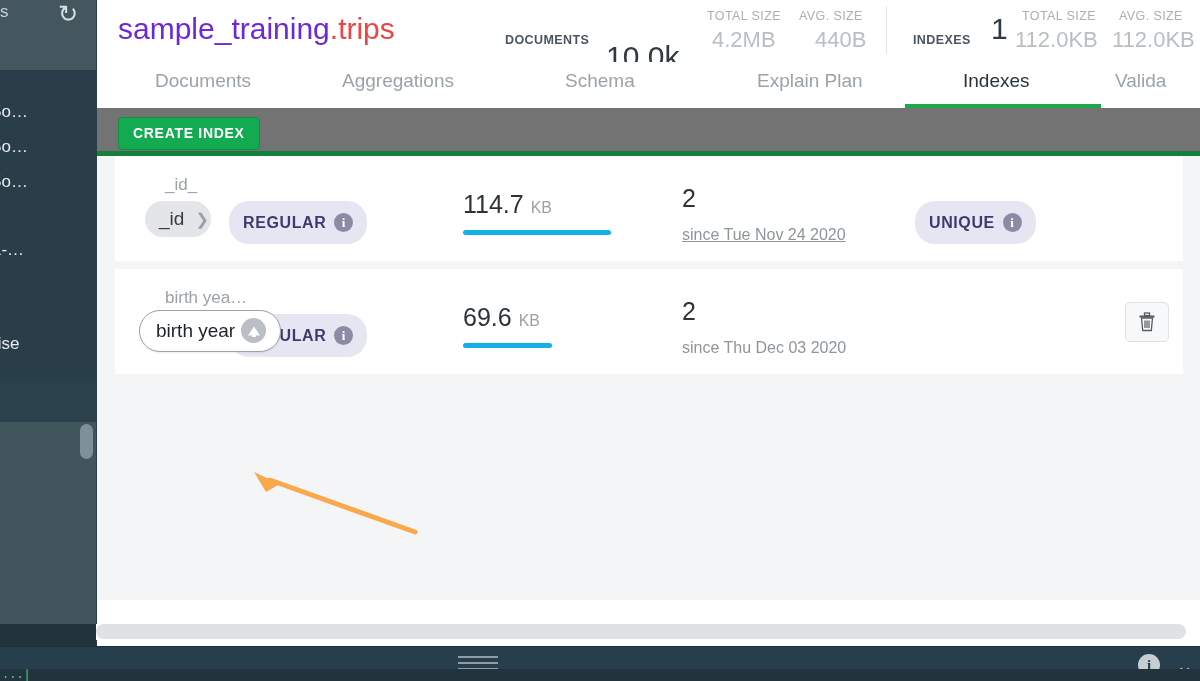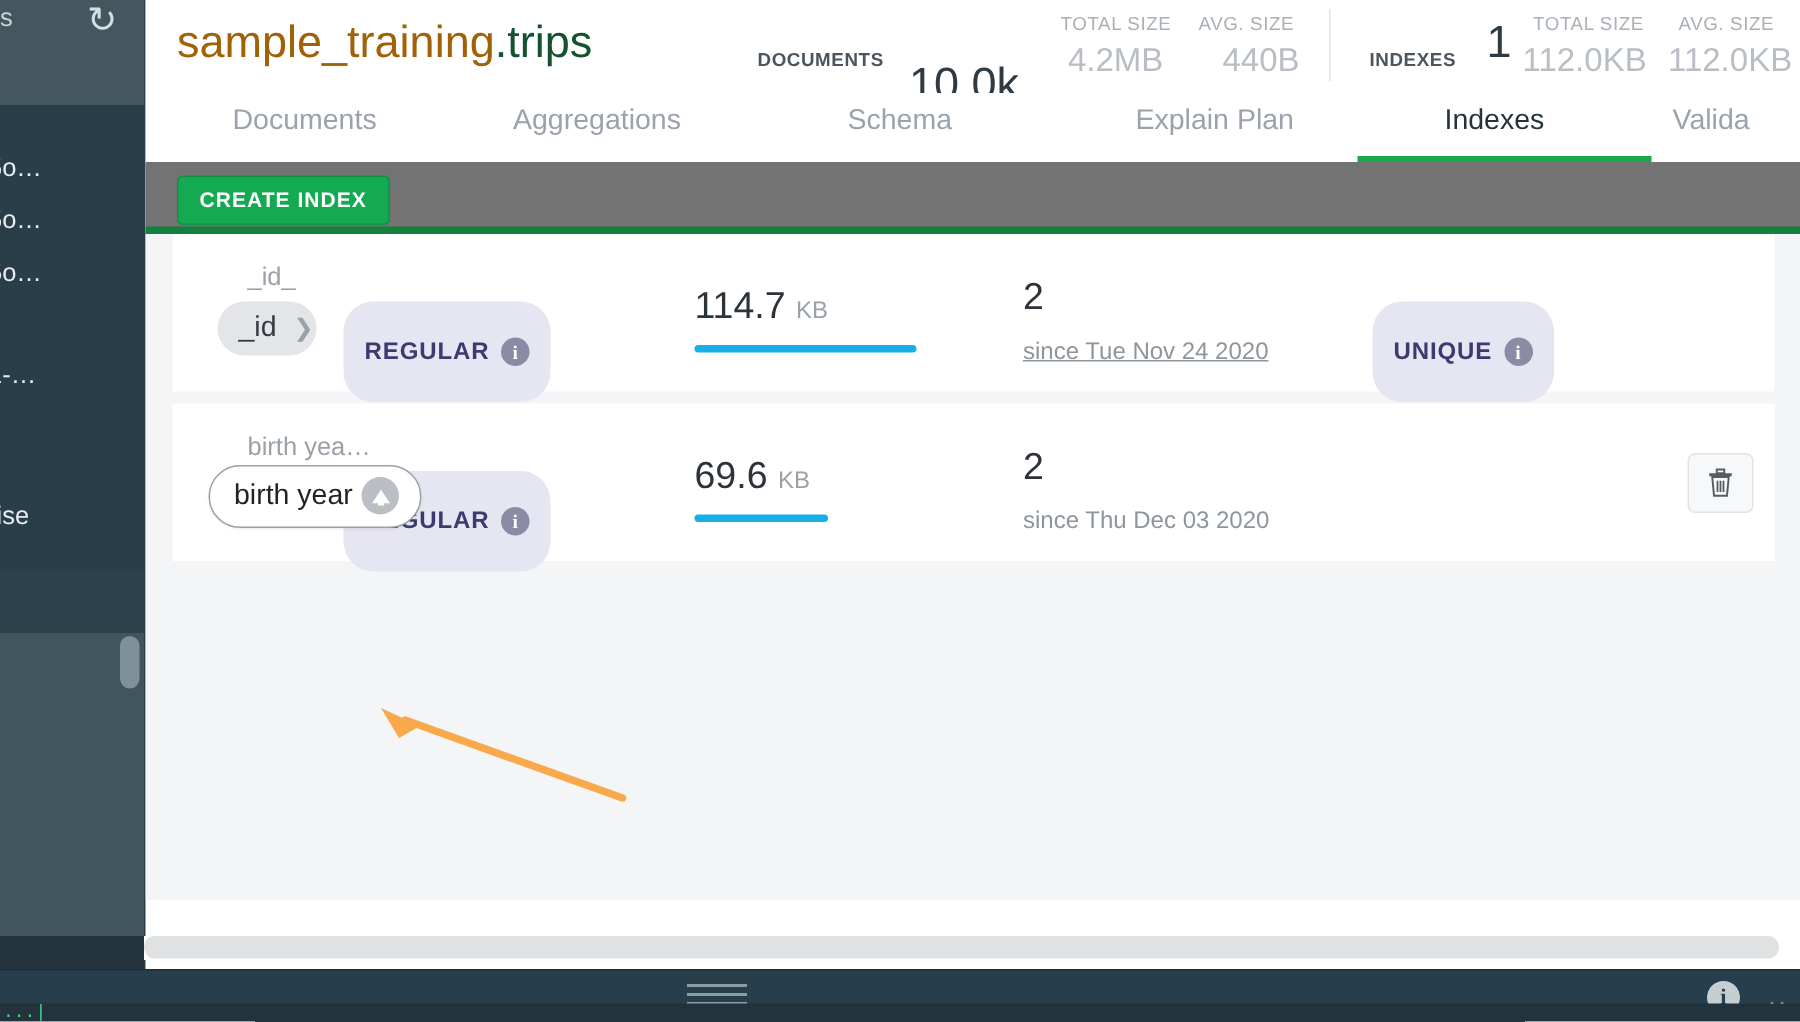--- a/index.html
+++ b/index.html
@@ -63,22 +63,22 @@
   }
 
   
   .header {
     position: relative; height: 62px; background: #ffffff;
   }
   .coll-title {
     position: absolute; left: 21px; top: 12px;
     font-size: 30px; color: #3f4f5c; white-space: nowrap;
   }
-  .coll-title .db { color: #a16207; }
-  .coll-title .cl { color: #14532d; }
+  .coll-title .db { color: #6d28d9; }
+  .coll-title .cl { color: #ef4444; }
 
   .stat-group { position: absolute; top: 0; height: 62px; }
   .stat-label {
     position: absolute; font-size: 12.5px; letter-spacing: .4px;
     color: #4b5560; font-weight: bold; white-space: nowrap;
   }
   .stat-sublabel {
     position: absolute; font-size: 12.5px; letter-spacing: .4px;
     color: #a9b0b6; font-weight: normal; white-space: nowrap;
   }
@@ -185,21 +185,21 @@
   }
   .pill-chevron {
     position: absolute; right: 2px; top: 50%; transform: translateY(-50%);
     color: #9aa1a7; font-size: 16px;
   }
 
   .badge {
     position: absolute;
     background: #e6e5f2; border-radius: 20px;
     color: #3b3b70; font-size: 16px; font-weight: bold; letter-spacing: .6px;
-    padding: 24px 14px; white-space: nowrap;
+    padding: 12px 14px; white-space: nowrap;
     display: flex; align-items: center; gap: 8px;
   }
   .info-dot {
     display: inline-block; width: 19px; height: 19px; border-radius: 50%;
     background: #8b8ba6; color: #ffffff; font-size: 13px; font-weight: bold;
     text-align: center; line-height: 19px; font-family: "Liberation Serif", serif;
   }
 
   .size-val {
     position: absolute; font-size: 25px; color: #2c3339; font-weight: 300;

